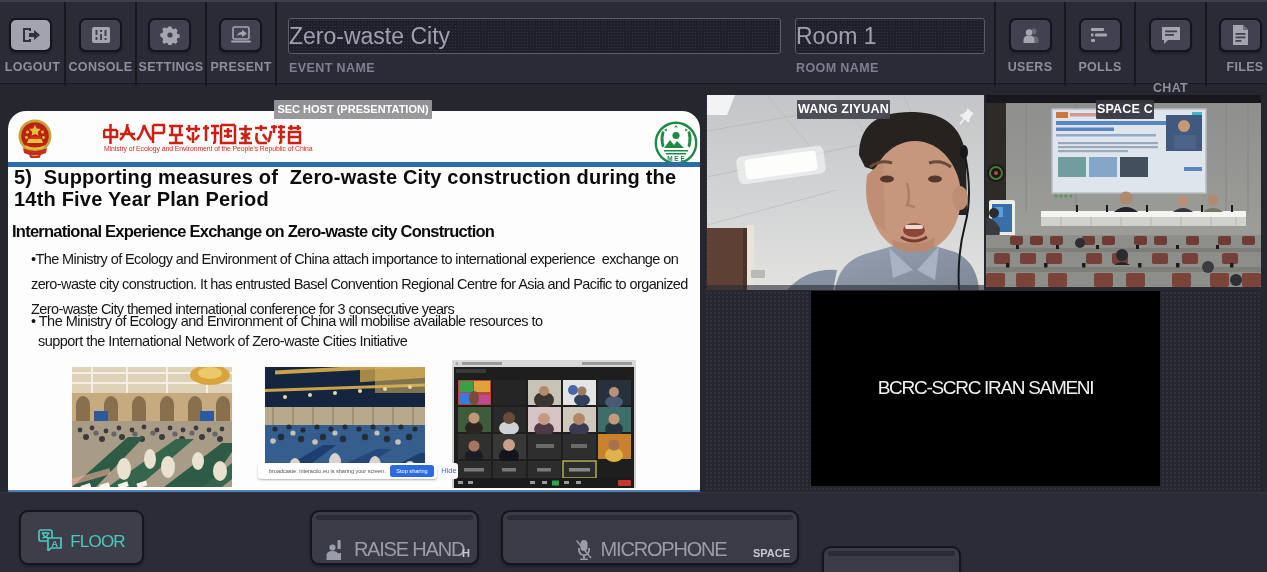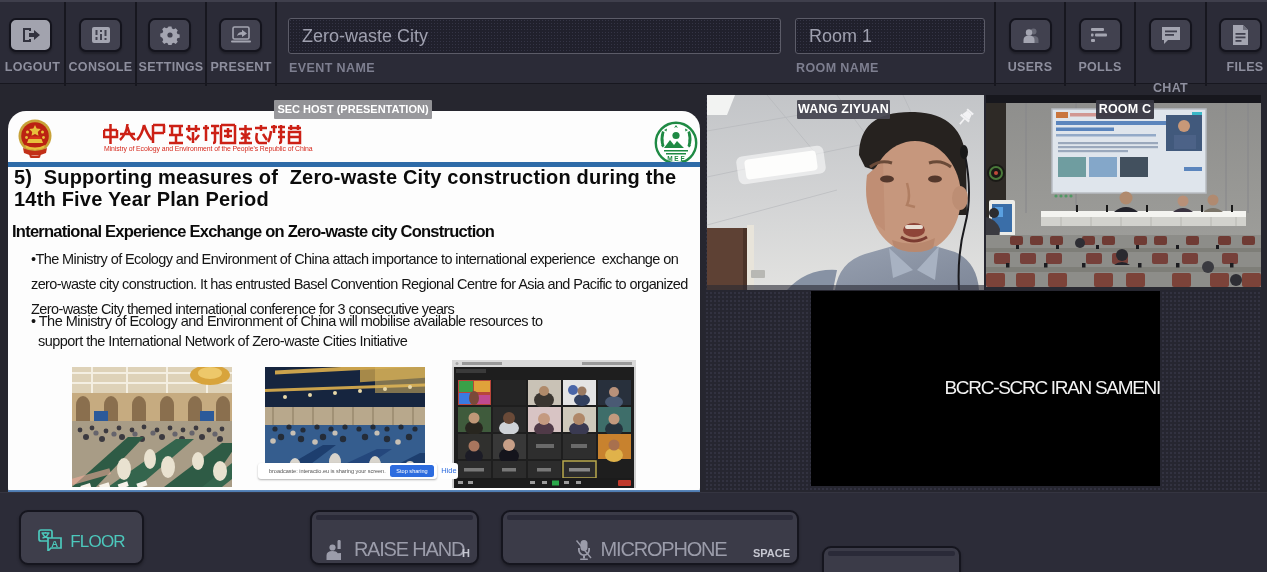--- a/index.html
+++ b/index.html
@@ -14,21 +14,21 @@
   .tdiv { position:absolute; top:0; width:2px; height:84px; background:#17171f; }
   .ibtn { position:absolute; top:16px; width:43px; height:34px; background:#41414f;
     border:2px solid #14141d; border-radius:7px; box-shadow:0 2px 2px rgba(0,0,0,.25);
     display:flex; align-items:center; justify-content:center; }
   .ibtn.lit { background:#a2a3ae; }
   .blabel { position:absolute; top:57.5px; height:16px; color:#8e8f9e; font-size:12.5px;
     font-weight:bold; letter-spacing:.3px; text-align:center; white-space:nowrap; }
   .field { position:absolute; top:16px; height:36px; background:#20202c;
     background-image:radial-gradient(rgba(84,84,110,0.38) 0.7px, transparent 0.8px);
     background-size:3px 3px; border:1px solid #5c5c68; border-radius:3px;
-    color:#9fa0af; font-size:18px; line-height:34px; padding-left:13px; }
+    color:#9fa0af; font-size:23px; line-height:34px; }
   .flabel { position:absolute; top:58.5px; color:#7e7f90; font-size:12.5px; font-weight:bold;
     letter-spacing:.4px; }
 
   
   #slide { position:absolute; left:8px; top:111px; width:692px; height:395px; background:#fdfdfd;border-radius:18px; }
   #slide .title { position:absolute; left:6px; top:54.6px; color:#0b0b0b; white-space:nowrap;
     font-size:20px; font-weight:bold; line-height:22.5px; letter-spacing:0.2px; }
   #slide .subtitle { position:absolute; left:4px; top:109.8px; color:#0b0b0b; white-space:nowrap;
     font-size:16.5px; font-weight:bold; line-height:20px; letter-spacing:-0.75px; }
   #slide .b1 { position:absolute; left:23px; top:135.8px; white-space:nowrap; color:#151515; font-size:14.5px;
@@ -596,24 +596,24 @@
         <rect x="230" y="150" width="3" height="4"></rect>
         <rect x="20" y="168" width="3.5" height="4.5"></rect>
         <rect x="58" y="168" width="3.5" height="4.5"></rect>
         <rect x="96" y="168" width="3.5" height="4.5"></rect>
         <rect x="152" y="168" width="3.5" height="4.5"></rect>
         <rect x="190" y="168" width="3.5" height="4.5"></rect>
         <rect x="244" y="168" width="3.5" height="4.5"></rect>
       </g>
     <rect x="0" y="192" width="275" height="3" fill="#2a2a32"></rect>
   </svg>
-  <div class="vlabel" style="left:1096px; top:100px; width:58px; background:rgba(55,55,66,.95);">ROOM C</div>
+  <div class="vlabel" style="left:1096px; top:100px; width:58px; background:rgba(55,55,66,.95);">SPACE C</div>
 
   <div class="abs" style="left:811px; top:291px; width:349px; height:195px; background:#000;"></div>
-  <div class="abs" style="left:811px; top:377px; width:349px; height:22px; color:#f2f2f2; font-size:19px; text-align:right; letter-spacing:-1.3px;">BCRC-SCRC IRAN SAMENI</div>
+  <div class="abs" style="left:811px; top:377px; width:349px; height:22px; color:#f2f2f2; font-size:19px; text-align:center; letter-spacing:-1.3px;">BCRC-SCRC IRAN SAMENI</div>
 
   <div class="vlabel" style="left:274px; top:100px; width:158px; background:rgba(150,150,154,.97); font-size:11px; letter-spacing:0;">SEC HOST (PRESENTATION)</div>
 
   <div id="botbar"></div>
   <div class="bbtn" style="left:19px; width:125px; background:#3e3e4b;">
     <div class="lab" style="color:#4cc8bc; top:17px; font-size:17px; letter-spacing:-0.8px;">
       <svg width="25" height="22" viewBox="0 0 25 22" style="vertical-align:-4px; margin-right:7px;">
         <rect x="1" y="1" width="13" height="11" rx="2" fill="none" stroke="#4cc8bc" stroke-width="1.7"></rect>
         <path d="M3.5 4 h8 M7.5 3 v1.5 M4.5 4 q1 4 6 5 M10.5 4 q-1 4-6 5" stroke="#4cc8bc" stroke-width="1.4" fill="none"></path>
         <path d="M10 9 h13 v10 h-10 l-3 3 z" fill="#3e3e4b" stroke="#4cc8bc" stroke-width="1.7"></path>

